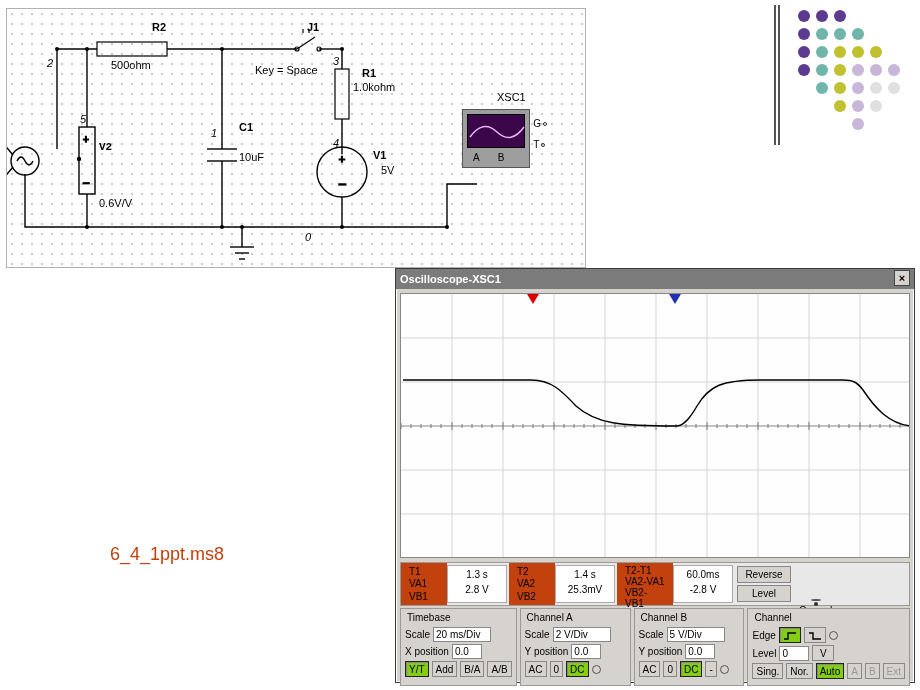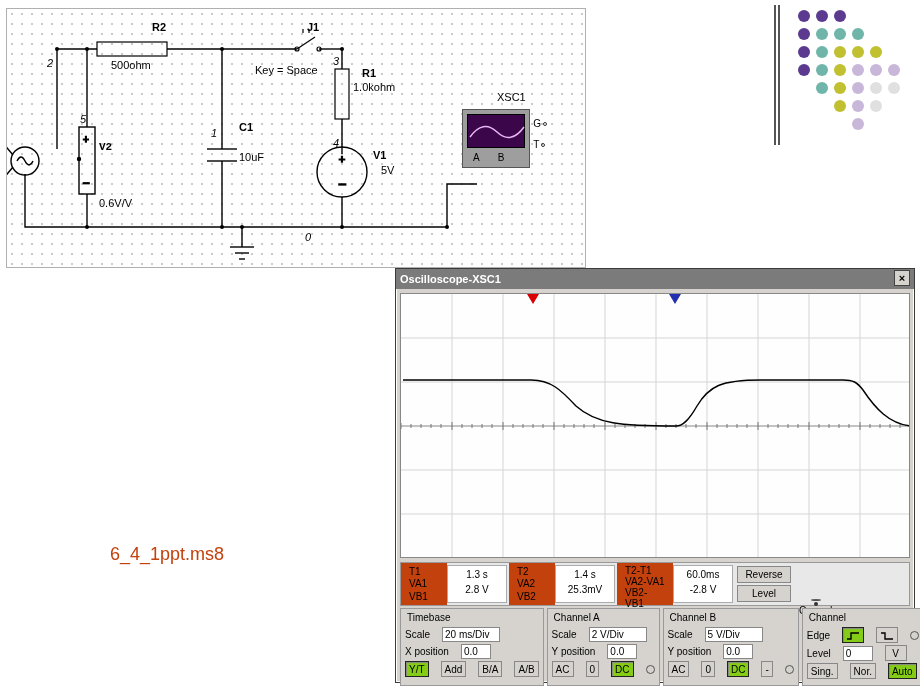--- a/index.html
+++ b/index.html
@@ -145,21 +145,21 @@
   }
   .panel {
     border:1px solid #999; padding:3px 4px 4px;
     background:#d6d3ce; flex:1; position:relative;
   }
   .panel.trigger{flex:0.95;}
   .panel legend, .panel .title {
     font:10px Arial; background:#d6d3ce;
     display:inline-block; padding:0 2px; margin-bottom:2px;
   }
-  .panel .row{display:flex;align-items:center;gap:12px;margin:2px 0;}
+  .panel .row{display:flex;align-items:center;gap:3px;margin:2px 0;}
   .panel input[type=text]{
     font:10px Arial;height:15px;background:#fff;border:1px solid #888;
     padding:0 2px;
   }
   .panel .w55{width:58px;} .panel .w30{width:30px;}
   .small-btn{
     font:10px Arial;height:16px;background:#d6d3ce;
     border:1px solid #888;padding:0 3px;cursor:pointer;
   }
   .small-btn.pressed{border:1px solid #222;background:#84cc16;box-shadow:inset 1px 1px 1px #888;}

